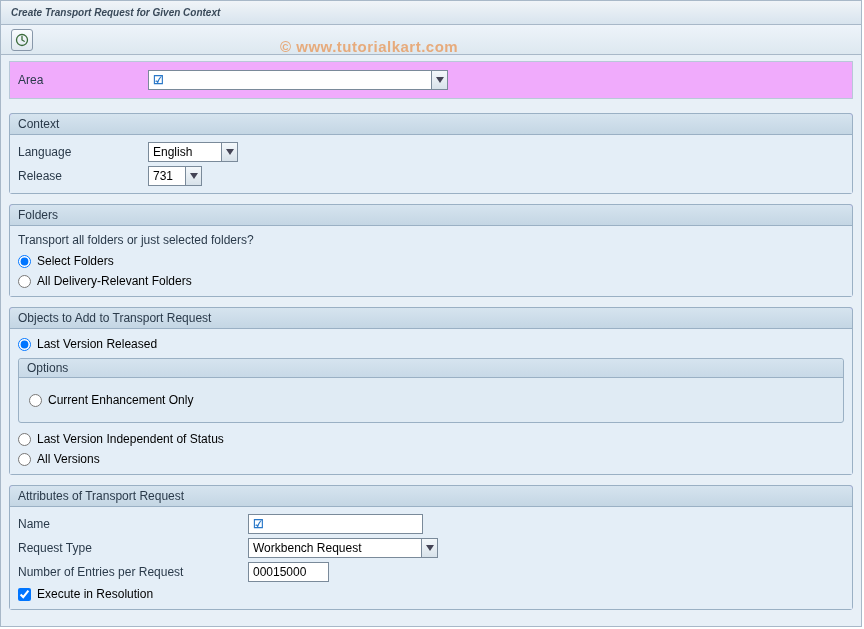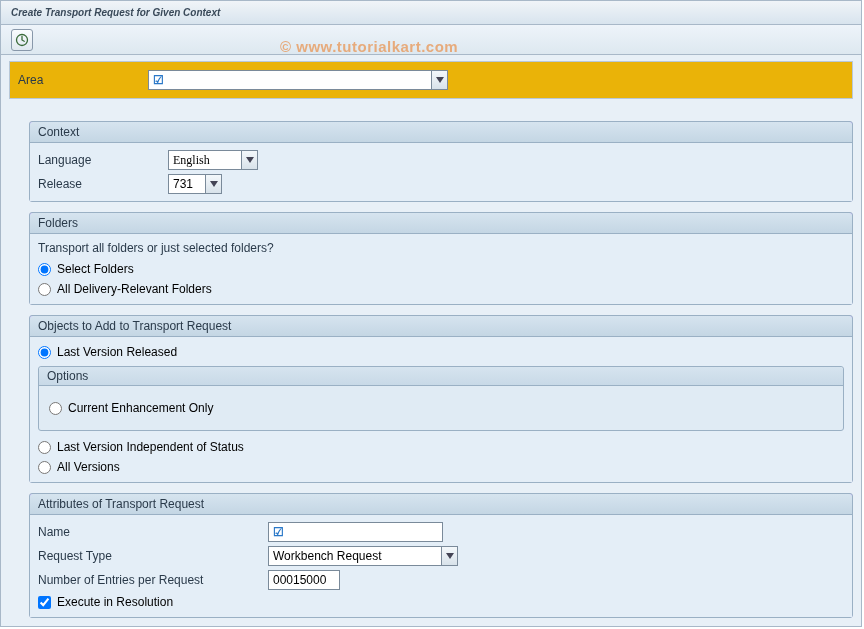--- a/index.html
+++ b/index.html
@@ -48,26 +48,26 @@
     position: absolute;
     left: 280px; top: 38px;
     color: #e8a068;
     font-size: 15px;
     font-weight: bold;
     opacity: 0.85;
     letter-spacing: 0.5px;
   }
   .content { padding: 6px 8px; }
   .area-row {
-    background: #eab308;
+    background: #f0abfc;
     border: 1px solid #b8c8d8;
     padding: 8px 8px;
     display: flex;
     align-items: center;
-    margin-bottom: 22px;
+    margin-bottom: 14px;
   }
   .label { width: 130px; color: #2a3a4a; }
   .label.wide { width: 230px; }
   .combo {
     position: relative;
     background: #fff;
     border: 1px solid #7a8a9a;
     height: 20px;
     display: flex;
     align-items: center;
@@ -81,21 +81,20 @@
     background: linear-gradient(#f4f8fb,#d8e2ea);
     display: flex; align-items:center; justify-content:center;
   }
   .caret svg { width:8px; height:6px; }
   .tick { color:#2a78c8; font-weight:bold; font-size:12px; margin-right:2px;}
   .group {
     border: 1px solid #9ab0c4;
     border-radius: 3px;
     margin-bottom: 10px;
     background: #c4b5fd;
-    margin-left: 20px;
   }
   .group-header {
     background: linear-gradient(#d6e4ef, #c4d6e4);
     border-bottom: 1px solid #9ab0c4;
     padding: 3px 8px;
     color: #2a3a4a;
     border-radius: 3px 3px 0 0;
     font-size: 12px;
   }
   .group-body {
@@ -170,21 +169,21 @@
             </svg>
         </div>
       </div>
     </div>
 
     <div class="group">
       <div class="group-header">Context</div>
       <div class="group-body">
         <div class="row">
           <div class="label">Language</div>
-          <div class="combo" style="width:90px;font-family:Liberation Serif, serif;">
+          <div class="combo" style="width:90px;">
             <span>English</span>
             <div class="caret">
                 <svg viewBox="0 0 8 6">
                   <path d="M0 0 L8 0 L4 6 Z" fill="#445"></path>
                 </svg>
               </div>
           </div>
         </div>
         <div class="row">
           <div class="label">Release</div>
@@ -260,21 +259,21 @@
             <span>Workbench Request</span>
             <div class="caret">
                 <svg viewBox="0 0 8 6">
                   <path d="M0 0 L8 0 L4 6 Z" fill="#445"></path>
                 </svg>
               </div>
           </div>
         </div>
         <div class="row">
           <div class="label wide">Number of Entries per Request</div>
-          <input class="text-input" style="width: 72px;" value="00015000">
+          <input class="text-input" style="width: 81px;" value="00015000">
         </div>
         <label class="check-row">
           <input type="checkbox" checked="" style="">
           <span>Execute in Resolution</span>
         </label>
       </div>
     </div>
 
   </div>
 </div>

